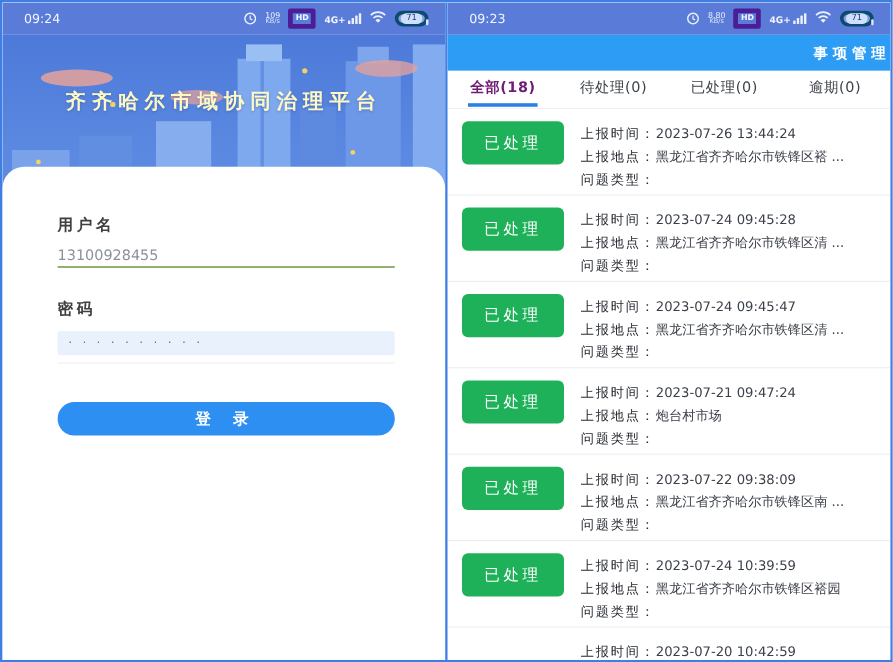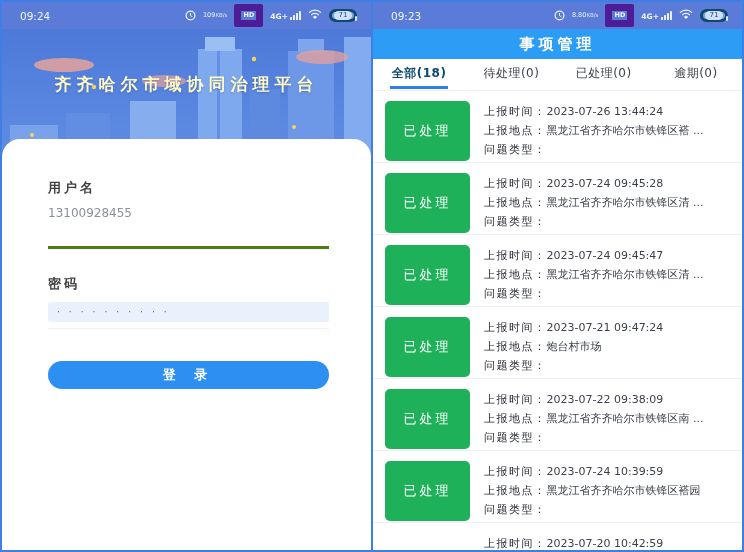--- a/index.html
+++ b/index.html
@@ -21,23 +21,23 @@
   .divider { width: 2px; background: #3f7fe4; height: 100%; }
 
   
   .statusbar {
     height: 27px; background: #5a7cd8; color: #f2f6ff;
     display: flex; align-items: center; justify-content: space-between;
     padding: 0 14px 0 18px; font-size: 10.5px; position: relative; z-index: 3;
   }
   .sb-icons { display: flex; align-items: center; gap: 7px; }
   .sb-clock svg { display: block; }
-  .sb-speed { display: flex; flex-direction: row; align-items: center; line-height: 1; }
+  .sb-speed { display: flex; flex-direction: column; align-items: center; line-height: 1; }
   .sb-speed .v { font-size: 6.5px; } .sb-speed .u { font-size: 5.5px; opacity: .85; }
-  .sb-hd { font-size: 6.5px; font-weight: bold; border: 7px solid #4c1d95; border-radius: 2px; padding: 0 2px; line-height: 9px; }
+  .sb-hd { font-size: 6.5px; font-weight: bold; border: 4px solid #4c1d95; border-radius: 2px; padding: 0 2px; line-height: 9px; }
   .sb-net { display: flex; align-items: flex-end; gap: 2px; }
   .sb-net .g { font-size: 7.5px; font-weight: bold; line-height: 1; }
   .bars { display: flex; align-items: flex-end; gap: 1px; }
   .bars span { width: 2px; background: #eaf0ff; display: block; border-radius: .5px; }
   .bars .b1{height:3px}.bars .b2{height:5px}.bars .b3{height:7px}.bars .b4{height:9px}
   .sb-batt {
     width: 28px; height: 13px; border: 3px solid #0c4a6e; border-radius: 7px;
     background: rgba(255,255,255,.25); font-size: 7px; color: #2c3f75;
     display: flex; align-items: center; justify-content: center; position: relative;
   }
@@ -53,54 +53,54 @@
     text-shadow: 0 1px 2px rgba(30,60,140,.35);
   }
 
   
   .card {
     position: relative; z-index: 2; background: #ffffff;
     margin-top: -16px; border-radius: 18px 18px 0 0;
     height: 413px; padding: 40px 42px 0 46px;
   }
   .fld-label { font-size: 13px; font-weight: bold; color: #404040; letter-spacing: 3px; }
-  .fld-value { font-size: 12px; color: #8b909b; margin-top: 9px; padding-bottom: 26px; border-bottom: 3px solid #4d7c0f; }
+  .fld-value { font-size: 12px; color: #8b909b; margin-top: 9px; padding-bottom: 2px; border-bottom: 1px solid #4d7c0f; }
   .pwd-label { margin-top: 26px; }
   .pwd-box {
     margin-top: 9px; height: 20px; background: #e9f1fc; border-radius: 2px;
     font-size: 9px; color: #5a6070; letter-spacing: 9px; line-height: 20px; padding: 0 9px;
     overflow: hidden; white-space: nowrap;
   }
   .pwd-under { border-bottom: 1px solid #eef1f5; padding-top: 6px; }
   .login-btn {
     margin-top: 32px; width: 100%; height: 28px; border: none; border-radius: 14px;
     background: #2e8ff2; color: #ffffff; font-size: 13px; letter-spacing: 7px;
     font-family: inherit; font-weight: bold; cursor: pointer; display: block;
   }
   .home-indicator {
     position: absolute; bottom: 3px; left: 50%; transform: translateX(-50%);
     width: 147px; height: 3px; border-radius: 2px; background: #c8c8c8;
   }
 
   
   .page-header {
     height: 30px; background: #2d9cf4; color: #ffffff;
-    text-align: center; line-height: 30px; font-size: 15px; font-weight: bold; letter-spacing: 4px;
+    text-align: right; line-height: 30px; font-size: 12px; font-weight: bold; letter-spacing: 4px;
   }
   .tabs { height: 32px; background: #fff; display: flex; border-bottom: 1px solid #eef0f3; }
   .tab { flex: 1; display: flex; align-items: center; justify-content: center; font-size: 12px; color: #3e424a; cursor: pointer; }
   .tab .lbl { padding: 5px 2px 4px; border-bottom: 3px solid transparent; letter-spacing: .5px; }
-  .tab.active { color: #0c4a6e; font-weight: bold; }
+  .tab.active { color: #701a75; font-weight: bold; }
   .tab.active .lbl { border-bottom-color: #2d7fe8; }
 
   .list { background: #fff; }
   .item { height: 72px; display: flex; gap: 14px; padding: 10px 8px 0 12px; border-bottom: 1px solid #edf0f3; cursor: pointer; }
   .item:last-child { border-bottom: none; }
   .badge {
-    width: 85px; height: 60px; flex: 0 0 85px; border-radius: 5px; background: #1fb15a;
+    width: 85px; height: 36px; flex: 0 0 85px; border-radius: 5px; background: #1fb15a;
     color: #ffffff; font-size: 13px; letter-spacing: 3px;
     display: flex; align-items: center; justify-content: center;
   }
   .badge-spacer { width: 85px; flex: 0 0 85px; }
   .rows { font-size: 11px; line-height: 19px; color: #353a42; overflow: hidden; white-space: nowrap; padding-top: 1px; flex: 1; }
   .row .lab { color: #1f232a; letter-spacing: 1.5px; }
   .row .val { color: #3a3f48; }
 </style>
 </head>
 <body>

